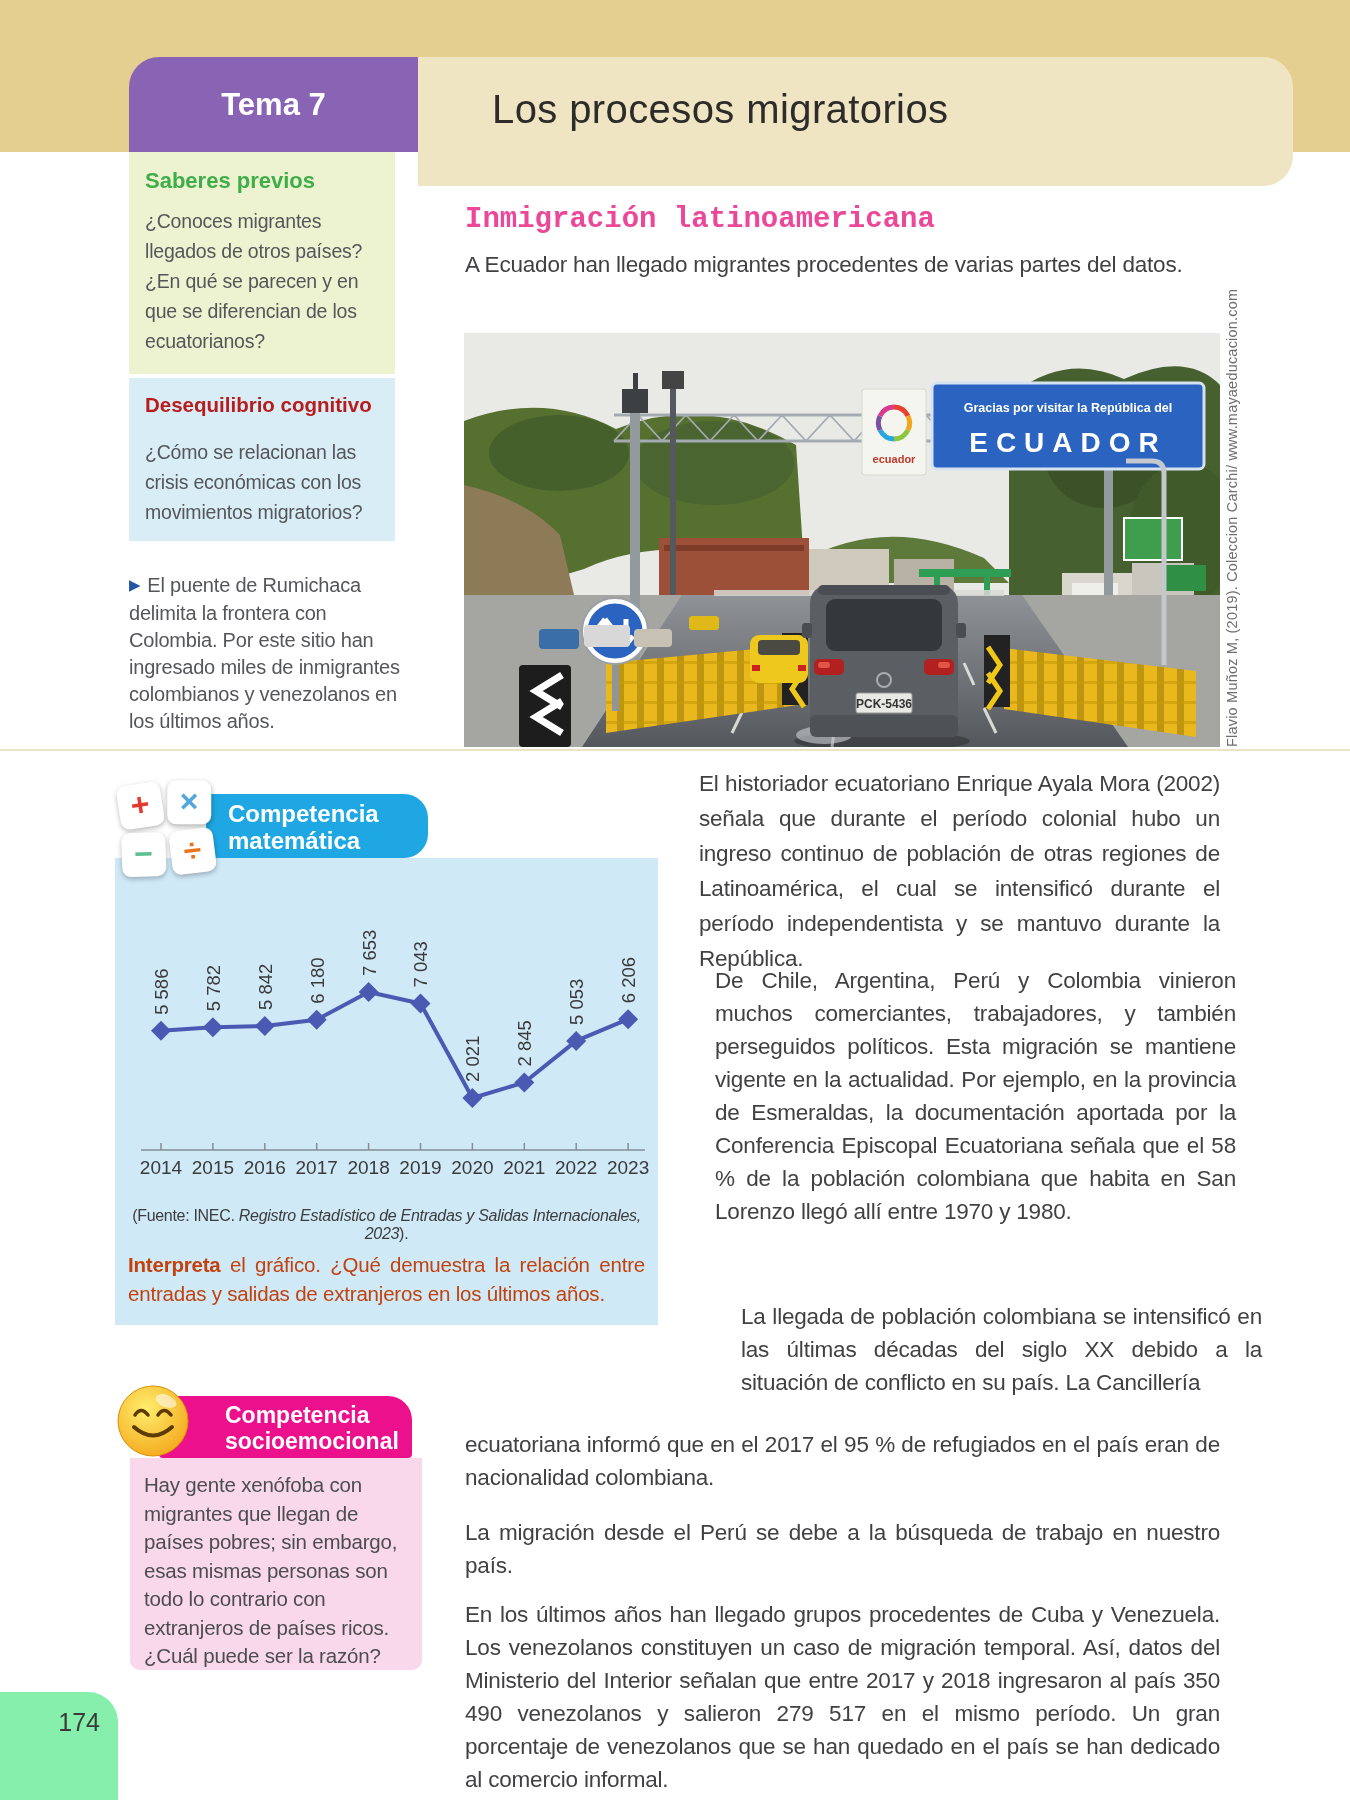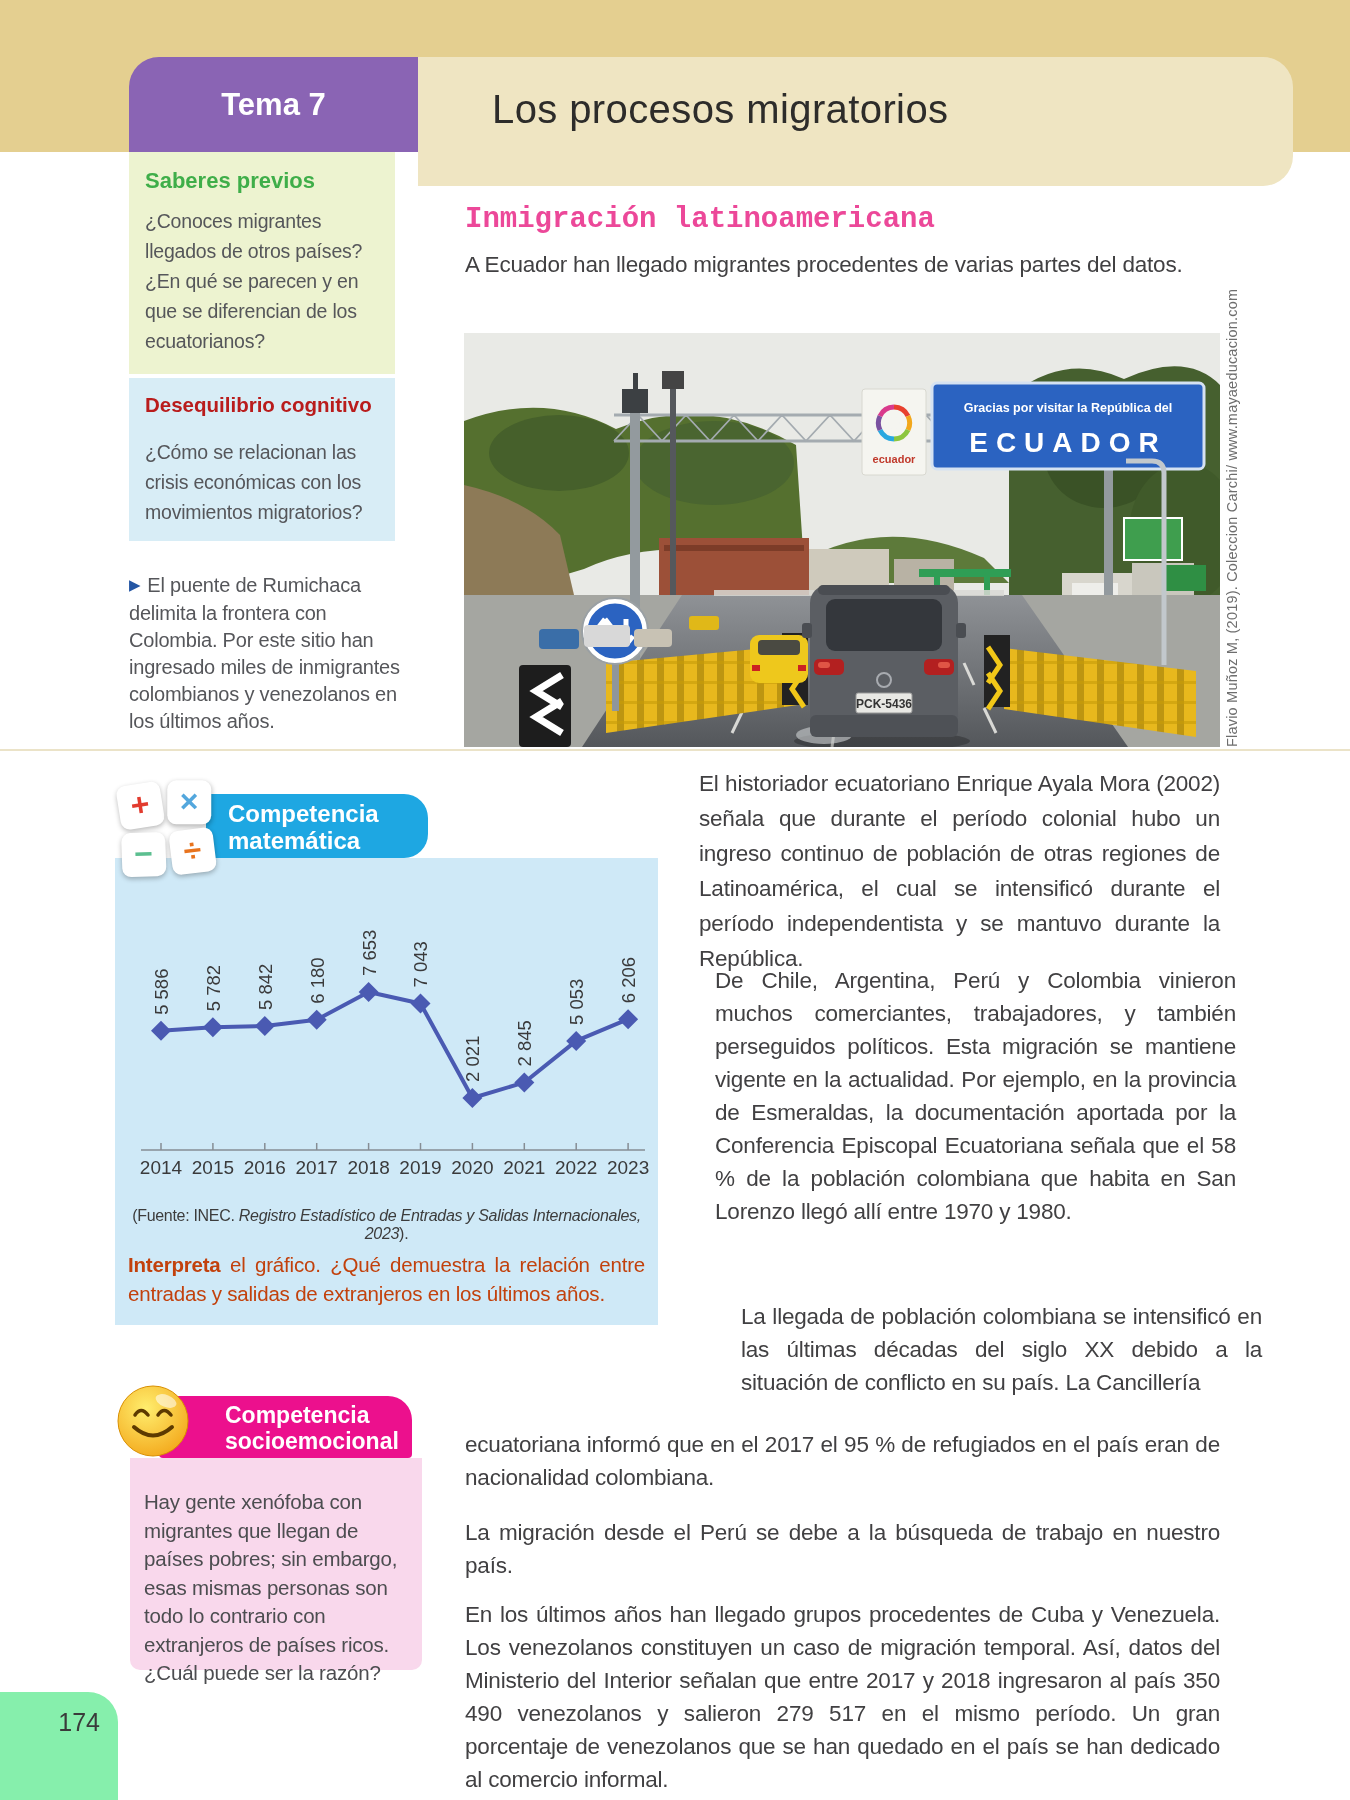--- a/index.html
+++ b/index.html
@@ -57,21 +57,21 @@
   .p3a{left:699px;top:1300px;width:521px;margin-left:42px;}
   .p3b{left:465px;top:1428px;width:755px;}
   .p4{left:465px;top:1516px;width:755px;}
   .p5{left:465px;top:1598px;width:755px;}
 
   
   .socio-icon{left:116px;top:1384px;width:74px;height:74px;z-index:3;}
   .socio-badge{left:159px;top:1396px;width:253px;height:62px;background:#ec108d;border-radius:4px 24px 4px 4px;
                color:#fff;font-weight:700;font-size:23px;line-height:26px;padding:6px 0 0 66px;z-index:2;}
   .socio-box{left:130px;top:1458px;width:292px;height:212px;background:#f9d8ec;border-radius:0 0 10px 10px;
-             padding:30px 14px;font-size:20.5px;line-height:28.5px;color:#4c4d50;letter-spacing:-0.2px;}
+             padding:13px 14px;font-size:20.5px;line-height:28.5px;color:#4c4d50;letter-spacing:-0.2px;}
 
   
   .pagenum-box{left:0;top:1692px;width:118px;height:108px;background:#86efac;border-radius:0 30px 0 0;
                text-align:right;padding:16px 18px 0 0;}
   .pagenum{font-size:25px;color:#3a3a3a;}
 </style>
 </head>
 <body>
 
 <div class="page">

